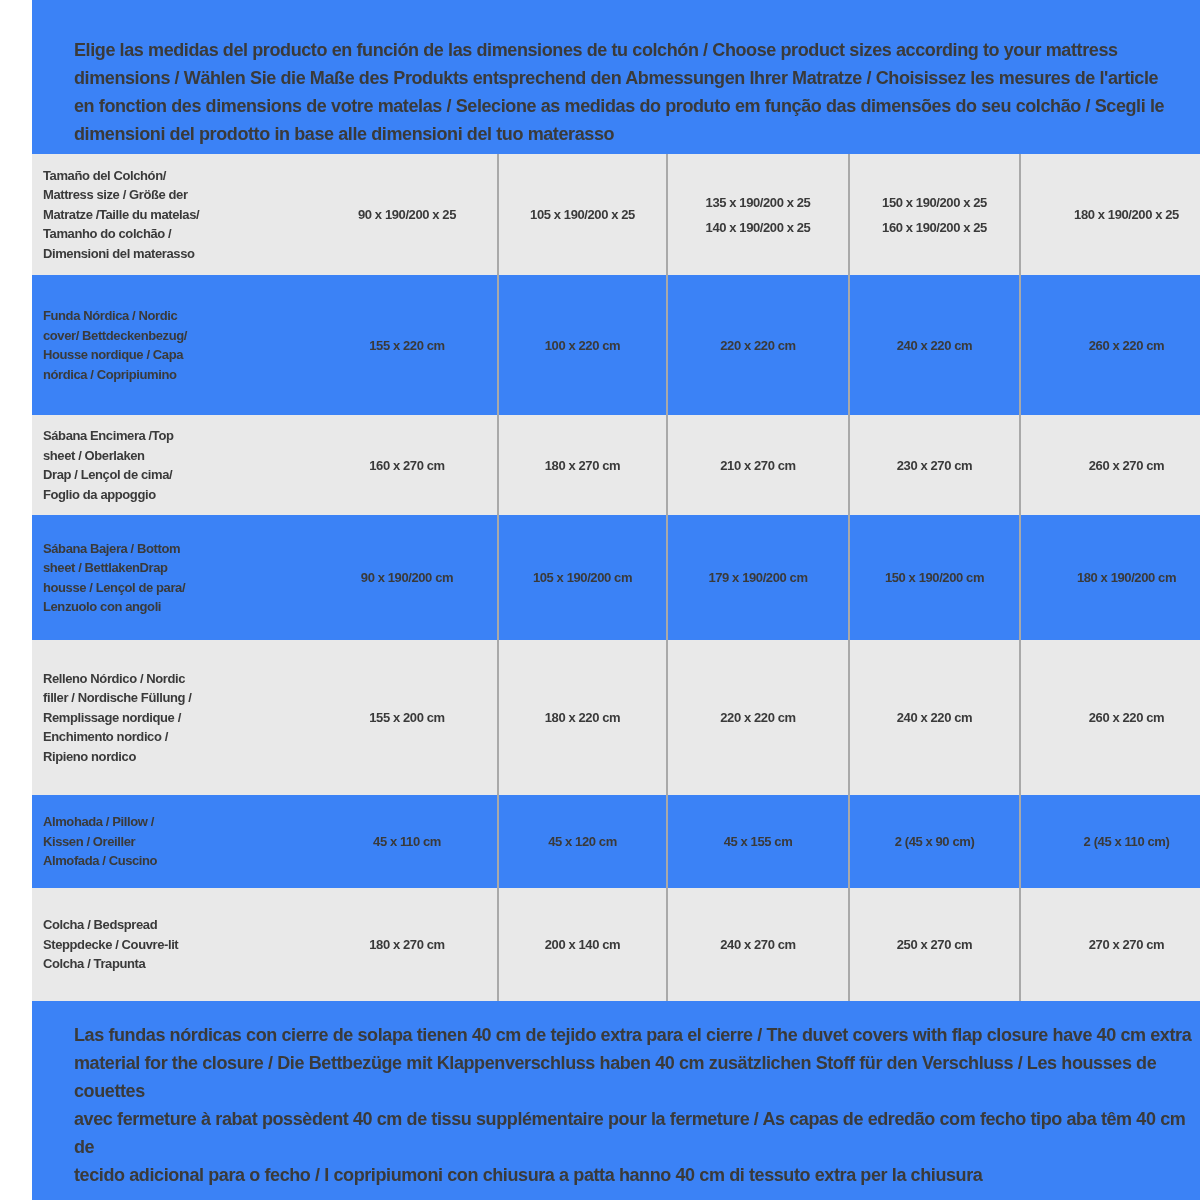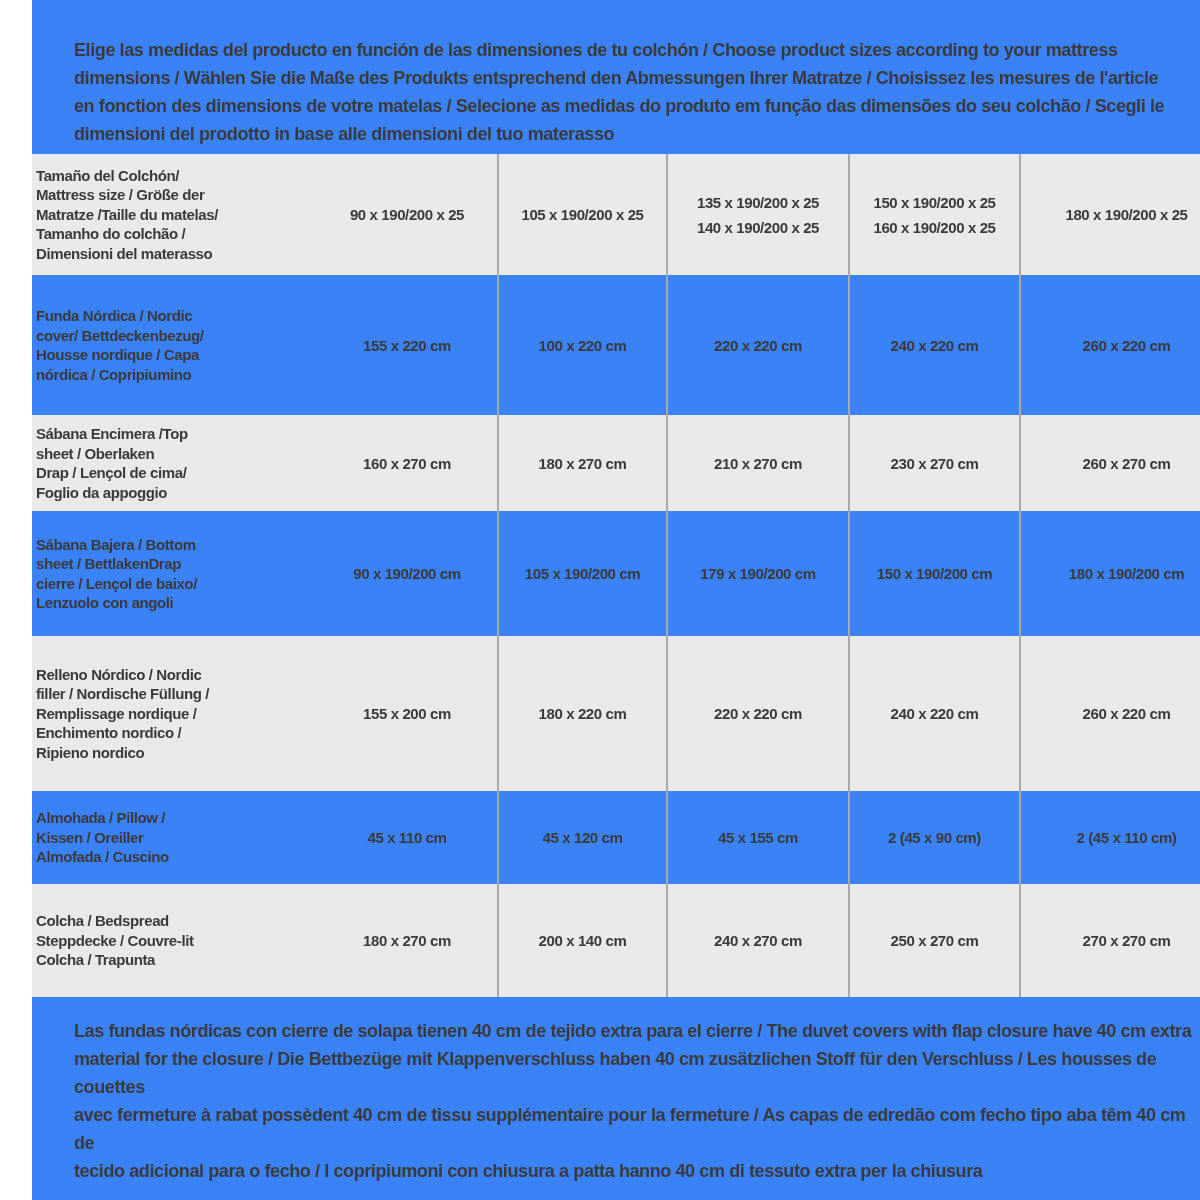--- a/index.html
+++ b/index.html
@@ -23,23 +23,23 @@
     white-space: pre-line;
   }
   table.size-table {
     width: 1200px;
     border-collapse: collapse;
     table-layout: fixed;
     margin-top: 6px;
   }
   table.size-table td {
     vertical-align: middle;
-    font-size: 15px;
+    font-size: 13px;
     letter-spacing: -0.4px;
-    padding: 4px;
+    padding: 11px;
     overflow: hidden;
   }
   td.label {
     text-align: left;
     padding-left: 40px;
     line-height: 19.5px;
     white-space: pre-line;
     font-size: 17.5px;
   }
   td.val {
@@ -122,21 +122,21 @@
       <td class="val">160 x 270 cm</td>
       <td class="val div">180 x 270 cm</td>
       <td class="val div">210 x 270 cm</td>
       <td class="val div">230 x 270 cm</td>
       <td class="val div last">260 x 270 cm</td>
     </tr>
 
     <tr class="r4">
       <td class="label">Sábana Bajera / Bottom
 sheet / BettlakenDrap
-cierre / Lençol de baixo/
+housse / Lençol de para/
 Lenzuolo con angoli</td>
       <td class="val">90 x 190/200 cm</td>
       <td class="val div">105 x 190/200 cm</td>
       <td class="val div">179 x 190/200 cm</td>
       <td class="val div">150 x 190/200 cm</td>
       <td class="val div last">180 x 190/200 cm</td>
     </tr>
 
     <tr class="gray r5">
       <td class="label">Relleno Nórdico / Nordic

